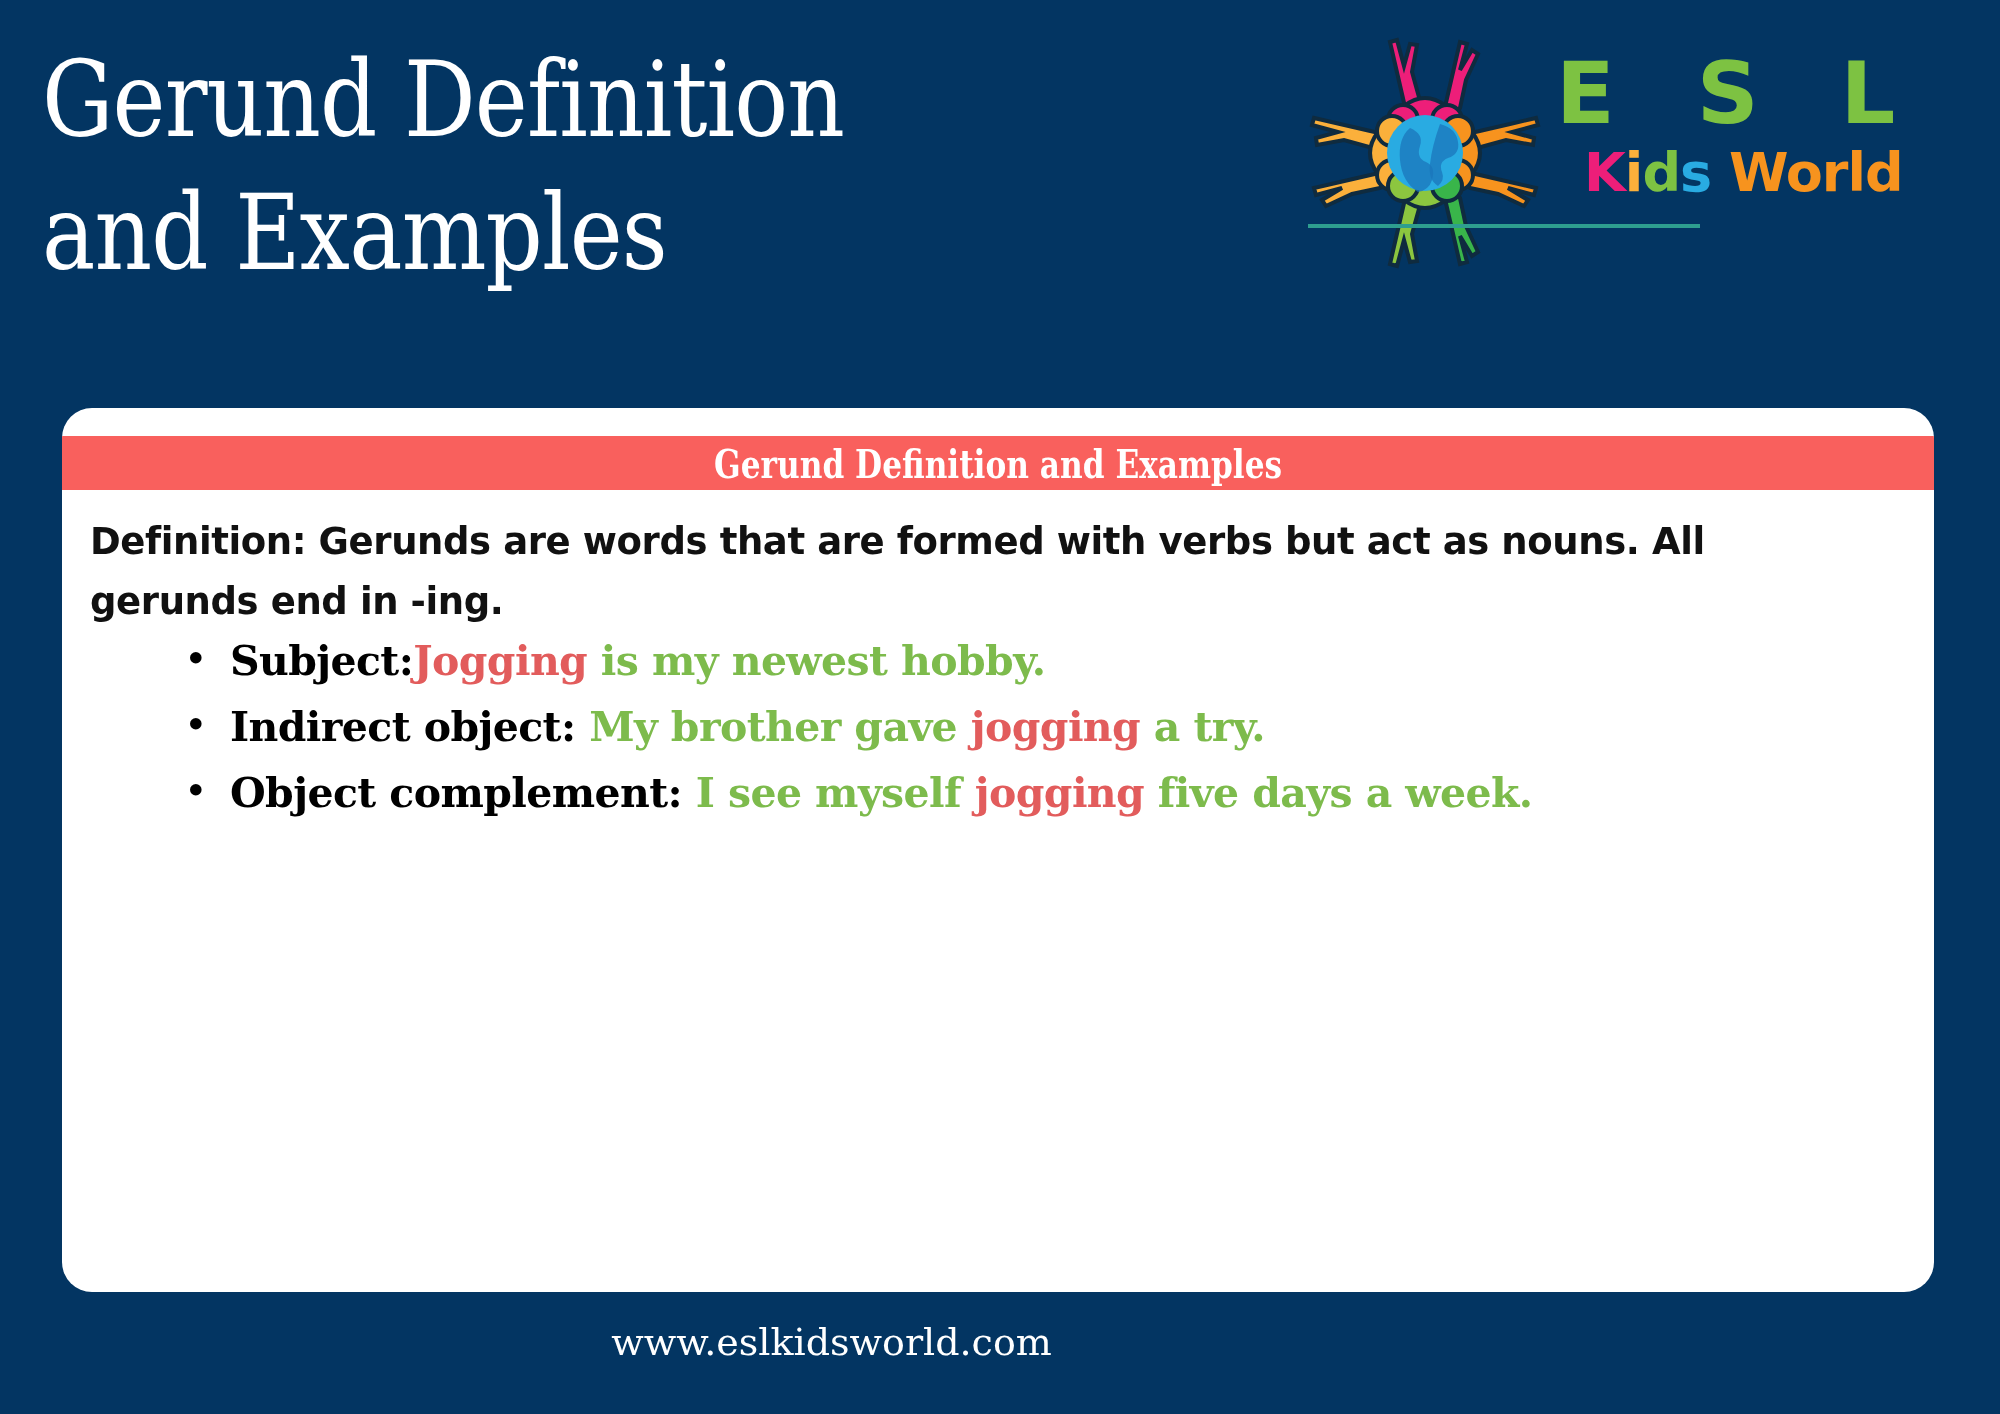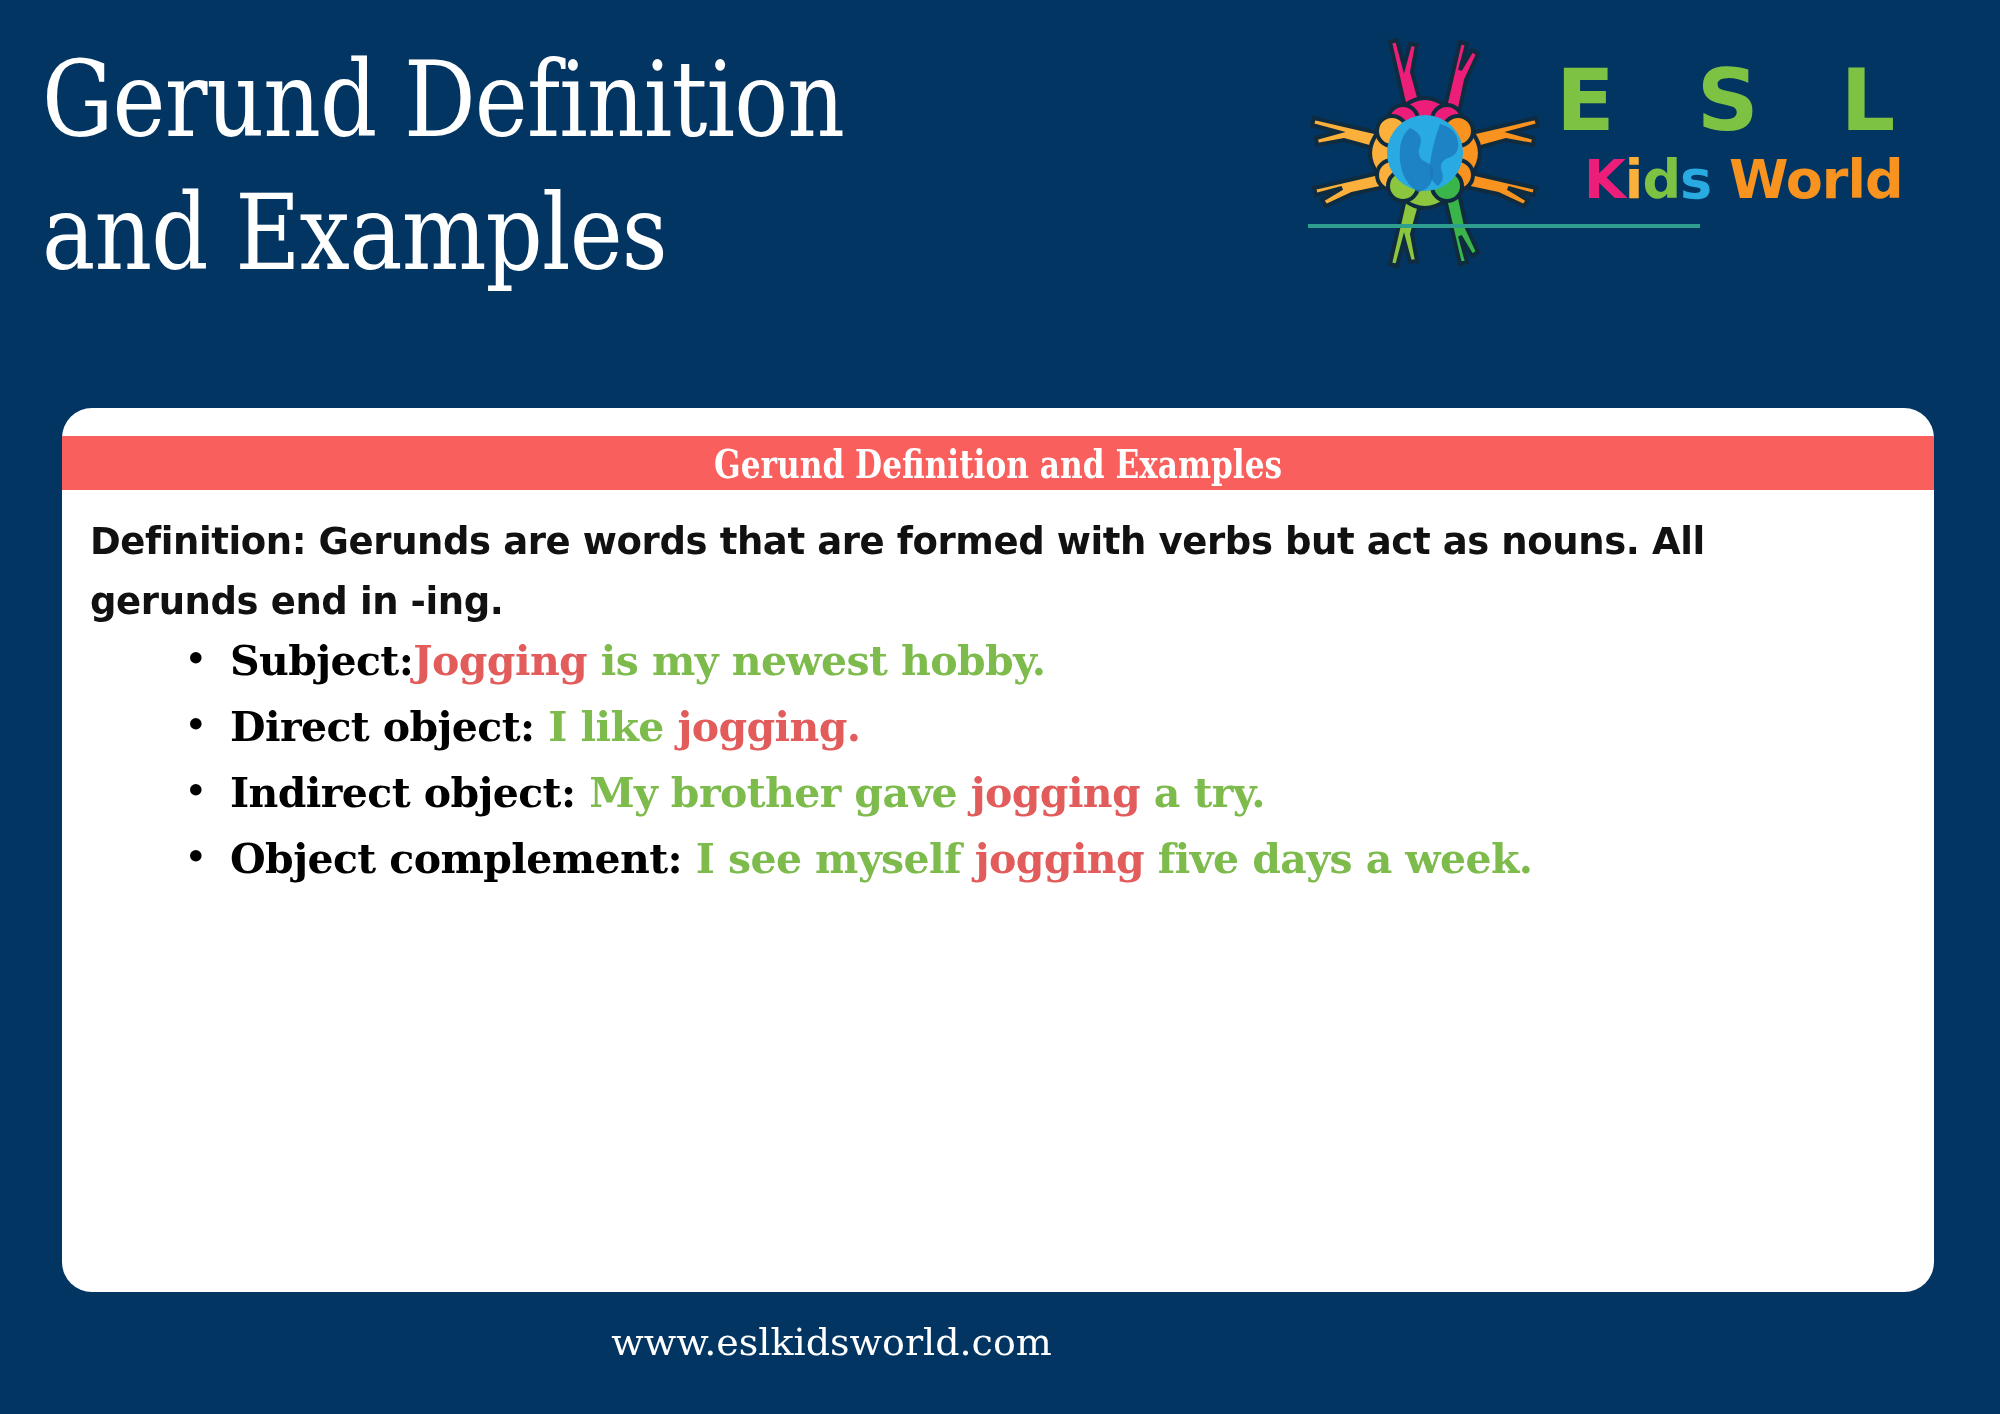--- a/index.html
+++ b/index.html
@@ -56,21 +56,20 @@
     width: 250px;
     height: 250px;
   }
 
   .logo-text {
     position: absolute;
     left: 252px;
     top: 22px;
     width: 400px;
     height: 200px;
-    margin-top: 7px;
   }
 
   .logo-esl {
     font-family: "DejaVu Sans", sans-serif;
     font-weight: bold;
     font-size: 86px;
     color: #7DC242;
     letter-spacing: 26px;
     line-height: 1;
     display: block;
@@ -260,21 +259,20 @@
   <div class="card-header">
     <span class="card-header-title">Gerund Definition and Examples</span>
   </div>
 
   <div class="card-body">
 
     <p class="definition">Definition: Gerunds are words that are formed with verbs but act as nouns. All gerunds end in -ing.</p>
 
     <ul class="bullets" id="bullet-list">
         <li class="bullet-item"><span class="bullet-label">Subject:</span><span class="seg-red">Jogging</span><span class="seg-green"> is my newest hobby.</span></li>
-        <li class="bullet-item"><span class="bullet-label">Direct object:</span><span class="seg-green"> I like </span><span class="seg-red">jogging.</span></li>
         <li class="bullet-item"><span class="bullet-label">Indirect object:</span><span class="seg-green"> My brother gave </span><span class="seg-red">jogging</span><span class="seg-green"> a try.</span></li>
         <li class="bullet-item"><span class="bullet-label">Object complement:</span><span class="seg-green"> I see myself </span><span class="seg-red">jogging</span><span class="seg-green"> five days a week.</span></li>
       </ul>
 
   </div>
 </div>
 
 <div class="footer">
   <span class="footer-url">www.eslkidsworld.com</span>
 </div>

